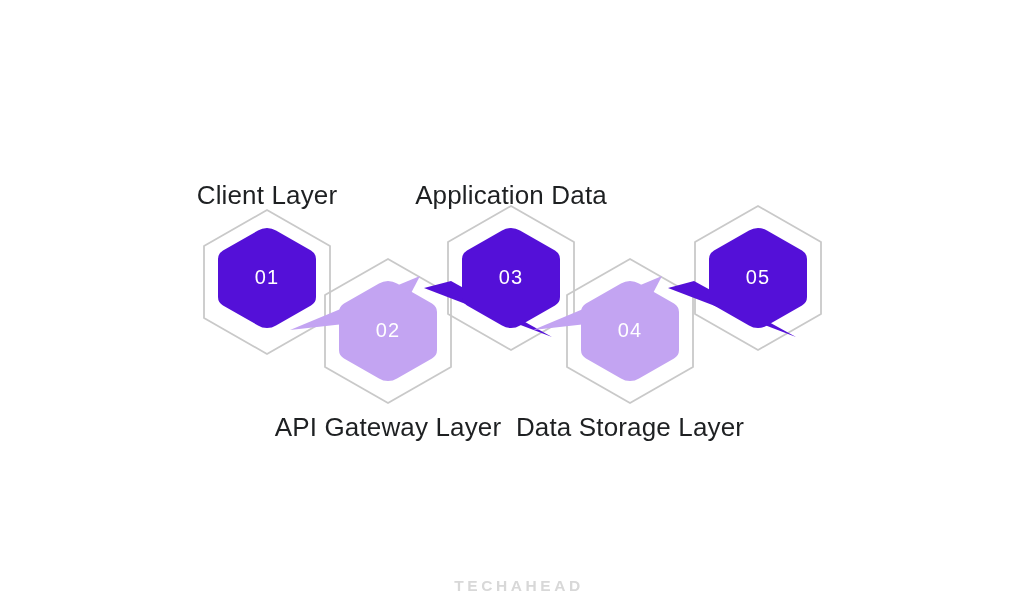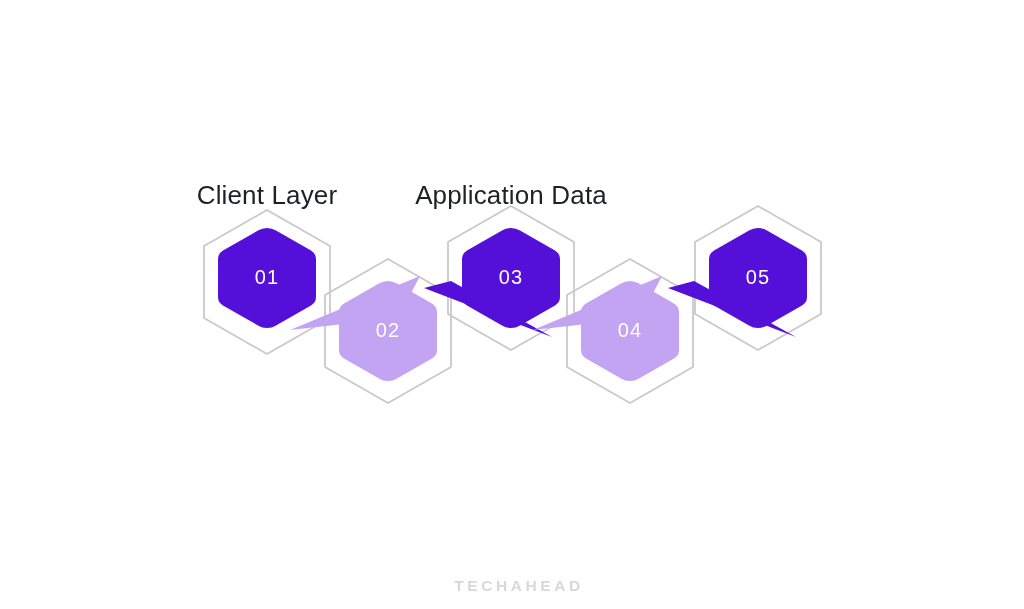--- a/index.html
+++ b/index.html
@@ -152,20 +152,22 @@
                  Q 709 253.5 714 250.5 L 749 230.5
                  Q 753 228 758 228 Z" fill="#5410D8"></path>
         <text class="hex-number" x="758" y="279">05</text>
       </g>
 
     </g>
   </svg>
 
   <div class="step-label above" style="left:267px; top:182px;">Client Layer</div>
 
+  <div class="step-label below" style="left:388px; top:414px;">API Gateway Layer</div>
 
   <div class="step-label above" style="left:511px; top:182px;">Application Data</div>
 
+  <div class="step-label below" style="left:630px; top:414px;">Data Storage Layer</div>
 
 
   <div id="watermark">TECHAHEAD</div>
 
 </div>
 
 </body></html>

